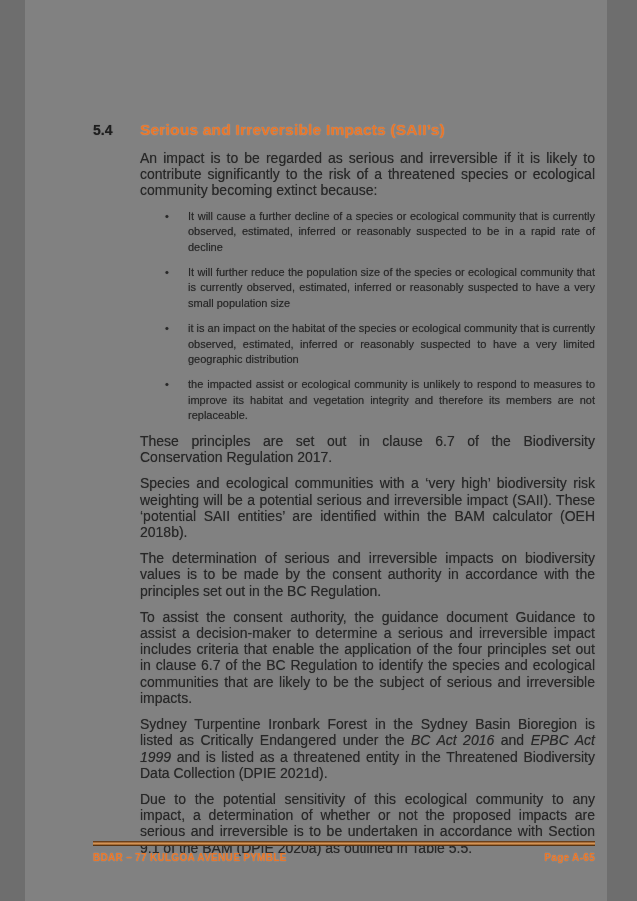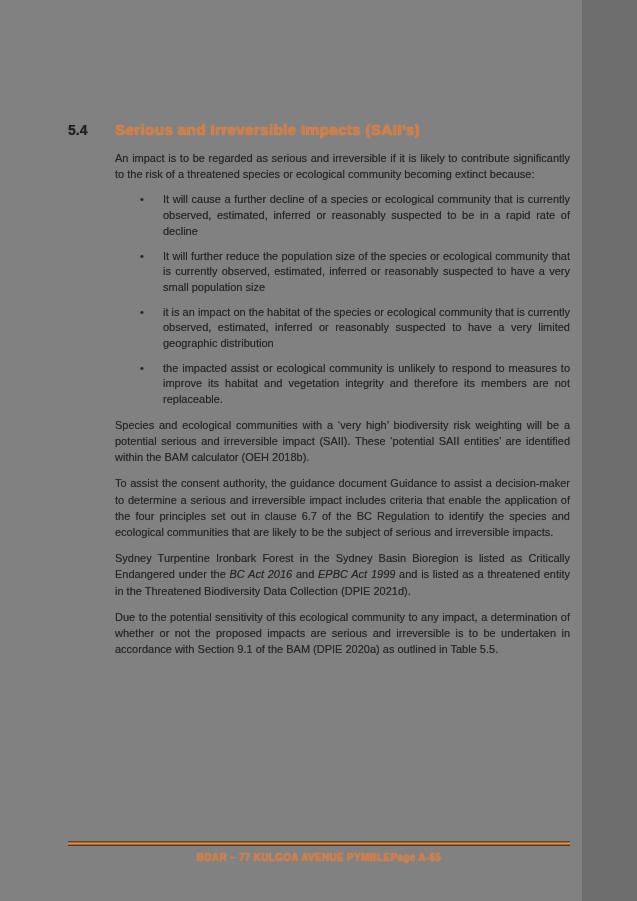--- a/index.html
+++ b/index.html
@@ -7,20 +7,21 @@
     padding: 0;
     background: #6e6e6e;
     font-family: "Liberation Sans", sans-serif;
   }
   .page {
     position: relative;
     width: 582px;
     height: 901px;
     background: #818181;
     overflow: hidden;
+    margin-left: 25px;
   }
   .content {
     position: absolute;
     top: 121px;
     left: 68px;
     width: 502px;
     filter: blur(0.25px);
   }
   .heading-row {
     display: flex;
@@ -43,21 +44,21 @@
     letter-spacing: 0.2px;
     text-shadow: 0 0 1px rgba(255,255,255,0.55), 0 0 0.5px rgba(150,70,10,0.8);
     text-align: right;
   }
   .body-col {
     margin-left: 47px;
     width: 455px;
   }
   .body-col p {
     margin: 0 0 10px 0;
-    font-size: 11px;
+    font-size: 14px;
     line-height: 16.2px;
     text-align: justify;
     color: #272727;
     text-shadow: 0 0 0.7px rgba(35,35,35,0.55);
   }
   ul.bullets {
     list-style: none;
     margin: 0 0 1px 0;
     padding: 0 0 0 25px;
   }
@@ -87,21 +88,21 @@
     top: 841px;
     filter: blur(0.2px);
   }
   .footer-rule {
     height: 5px;
     background: linear-gradient(to bottom,
       #4f2f10 0%, #8a5326 22%, #d89a5c 45%, #c88444 62%, #5a3513 88%, #4f2f10 100%);
   }
   .footer-text {
     display: flex;
-    justify-content: center;
+    justify-content: space-between;
     margin-top: 6px;
     font-size: 10px;
     font-weight: bold;
     letter-spacing: 0.3px;
     color: #E8762A;
     text-shadow: 0 0 1px rgba(255,255,255,0.5), 0 0 0.5px rgba(150,70,10,0.8);
   }
 </style>
 </head>
 <body>
@@ -131,23 +132,25 @@
         <li>
           <span class="bullet-marker">•</span>
           <span class="bullet-text">it is an impact on the habitat of the species or ecological community that is currently observed, estimated, inferred or reasonably suspected to have a very limited geographic distribution</span>
         </li>
         <li>
           <span class="bullet-marker">•</span>
           <span class="bullet-text">the impacted assist or ecological community is unlikely to respond to measures to improve its habitat and vegetation integrity and therefore its members are not replaceable.</span>
         </li>
       </ul>
 
+      <p>These principles are set out in clause 6.7 of the Biodiversity Conservation Regulation 2017.</p>
 
       <p><span>Species and ecological communities with a ‘</span><span class="seg-bold">very high</span><span>’ biodiversity risk weighting will be a potential serious and irreversible impact (SAII). These ‘potential SAII entities’ are identified within the BAM calculator (OEH 2018b).</span></p>
 
+      <p>The determination of serious and irreversible impacts on biodiversity values is to be made by the consent authority in accordance with the principles set out in the BC Regulation.</p>
 
       <p>To assist the consent authority, the guidance document Guidance to assist a decision-maker to determine a serious and irreversible impact includes criteria that enable the application of the four principles set out in clause 6.7 of the BC Regulation to identify the species and ecological communities that are likely to be the subject of serious and irreversible impacts.</p>
 
       <p><span>Sydney Turpentine Ironbark Forest in the Sydney Basin Bioregion is listed as Critically Endangered under the </span><span class="seg-italic">BC Act 2016</span><span> and </span><span class="seg-italic">EPBC Act 1999</span><span> and is listed as a threatened entity in the Threatened Biodiversity Data Collection (DPIE 2021d).</span></p>
 
       <p>Due to the potential sensitivity of this ecological community to any impact, a determination of whether or not the proposed impacts are serious and irreversible is to be undertaken in accordance with Section 9.1 of the BAM (DPIE 2020a) as outlined in Table 5.5.</p>
 
     </div>
   </div>
 

